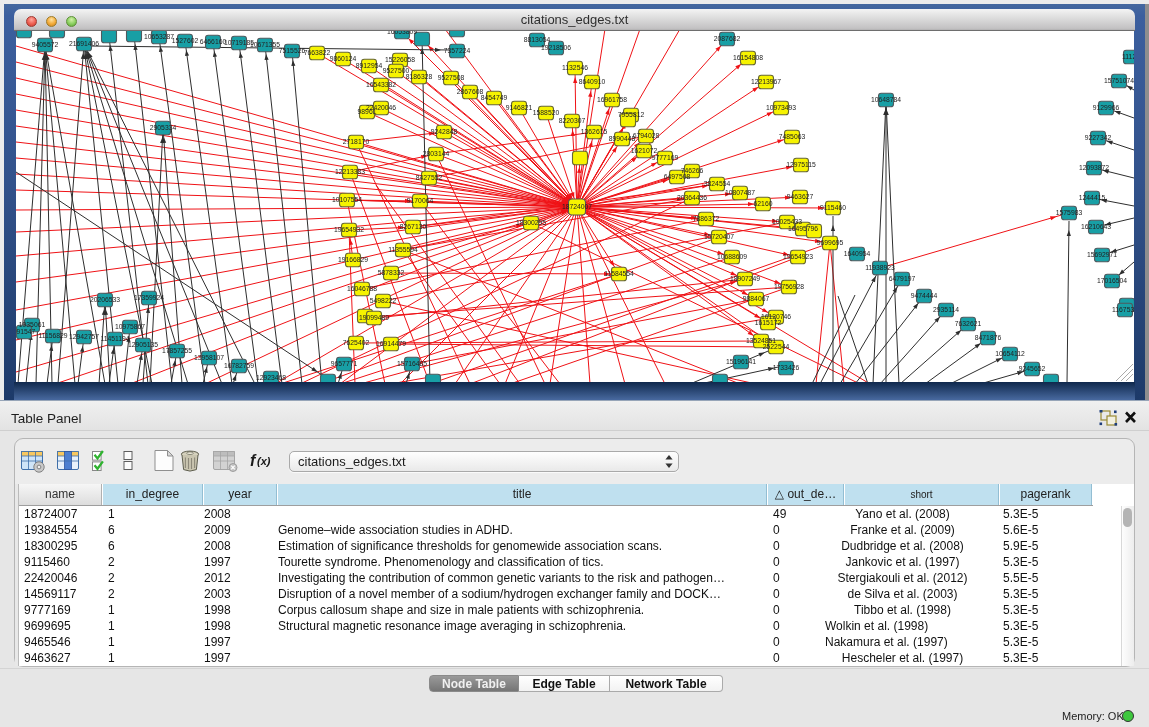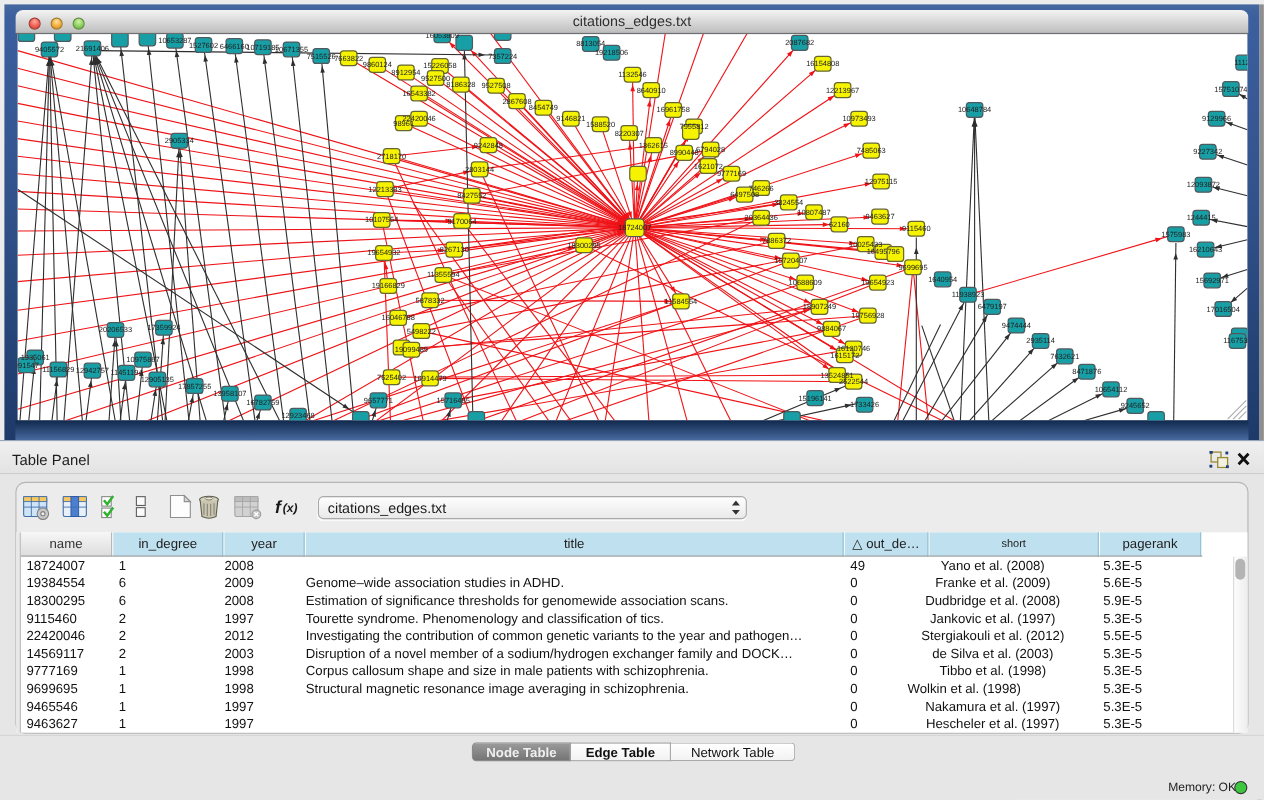--- a/index.html
+++ b/index.html
@@ -740,21 +740,21 @@
     <span style="position:absolute;left:185px">1997</span>
     <span style="position:absolute;left:259px">Tourette syndrome. Phenomenology and classification of tics.</span>
     <span style="position:absolute;left:754px">0</span>
     <span style="position:absolute;left:806px;width:155px;text-align:center">Jankovic et al. (1997)</span>
     <span style="position:absolute;left:984px">5.3E-5</span>
   </div>
 <div style="position:absolute;left:19px;top:571px;width:1102px;height:16px;font-size:12px;color:#111;white-space:nowrap">
     <span style="position:absolute;left:5px">22420046</span>
     <span style="position:absolute;left:89px">2</span>
     <span style="position:absolute;left:185px">2012</span>
-    <span style="position:absolute;left:259px">Investigating the contribution of common genetic variants to the year and pathogen…</span>
+    <span style="position:absolute;left:259px">Investigating the contribution of common genetic variants to the risk and pathogen…</span>
     <span style="position:absolute;left:754px">0</span>
     <span style="position:absolute;left:806px;width:155px;text-align:center">Stergiakouli et al. (2012)</span>
     <span style="position:absolute;left:984px">5.5E-5</span>
   </div>
 <div style="position:absolute;left:19px;top:587px;width:1102px;height:16px;font-size:12px;color:#111;white-space:nowrap">
     <span style="position:absolute;left:5px">14569117</span>
     <span style="position:absolute;left:89px">2</span>
     <span style="position:absolute;left:185px">2003</span>
     <span style="position:absolute;left:259px">Disruption of a novel member of a sodium/hydrogen exchanger family and DOCK…</span>
     <span style="position:absolute;left:754px">0</span>
@@ -777,33 +777,33 @@
     <span style="position:absolute;left:259px">Structural magnetic resonance image averaging in schizophrenia.</span>
     <span style="position:absolute;left:754px">0</span>
     <span style="position:absolute;left:806px;width:155px;text-align:left">Wolkin et al. (1998)</span>
     <span style="position:absolute;left:984px">5.3E-5</span>
   </div>
 <div style="position:absolute;left:19px;top:635px;width:1102px;height:16px;font-size:12px;color:#111;white-space:nowrap">
     <span style="position:absolute;left:5px">9465546</span>
     <span style="position:absolute;left:89px">1</span>
     <span style="position:absolute;left:185px">1997</span>
     <span style="position:absolute;left:754px">0</span>
-    <span style="position:absolute;left:806px;width:155px;text-align:center">Nakamura et al. (1997)</span>
+    <span style="position:absolute;left:806px;width:155px;">Nakamura et al. (1997)</span>
     <span style="position:absolute;left:984px">5.3E-5</span>
   </div>
 <div style="position:absolute;left:19px;top:651px;width:1102px;height:16px;font-size:12px;color:#111;white-space:nowrap">
     <span style="position:absolute;left:5px">9463627</span>
     <span style="position:absolute;left:89px">1</span>
     <span style="position:absolute;left:185px">1997</span>
     <span style="position:absolute;left:754px">0</span>
     <span style="position:absolute;left:806px;width:155px;text-align:center">Hescheler et al. (1997)</span>
     <span style="position:absolute;left:984px">5.3E-5</span>
   </div>
 
 <div style="position:absolute;left:1121px;top:506px;width:13px;height:160px;background:linear-gradient(90deg,#fdfdfd,#ededed);border-left:1px solid #d8d8d8"></div>
 <div style="position:absolute;left:1123px;top:508px;width:9px;height:19px;background:#b4b4b4;border-radius:5px"></div>
 
 <div style="position:absolute;left:0;top:668px;width:1149px;height:1px;background:#d4d4d4"></div>
 <div style="position:absolute;left:429px;top:675px;width:90px;height:17px;background:linear-gradient(#9a9a9a,#757575);border:1px solid #8a8a8a;border-radius:4px 0 0 4px;color:#f0f0f0;font-size:12px;font-weight:bold;text-align:center;line-height:16px">Node Table</div>
 <div style="position:absolute;left:519px;top:675px;width:91px;height:17px;background:linear-gradient(#ffffff,#f2f2f2);border:1px solid #aaa;border-left:none;color:#111;font-size:12px;font-weight:bold;text-align:center;line-height:16px">Edge Table</div>
-<div style="position:absolute;left:610px;top:675px;width:113px;height:17px;background:linear-gradient(#ffffff,#f2f2f2);border:1px solid #aaa;border-left:none;border-radius:0 4px 4px 0;color:#111;font-size:12px;font-weight:normal;text-align:center;line-height:16px">Network Table</div>
+<div style="position:absolute;left:610px;top:675px;width:113px;height:17px;background:linear-gradient(#ffffff,#f2f2f2);border:1px solid #aaa;border-left:none;border-radius:0 4px 4px 0;color:#111;font-size:12px;font-weight:bold;text-align:center;line-height:16px">Network Table</div>
 
 <div style="position:absolute;left:1062px;top:710px;font-size:11px;color:#222">Memory: OK</div>
 <div style="position:absolute;left:1122px;top:710px;width:12px;height:12px;border-radius:50%;background:#3ec73e;border:1px solid #333"></div>
 </body></html>

